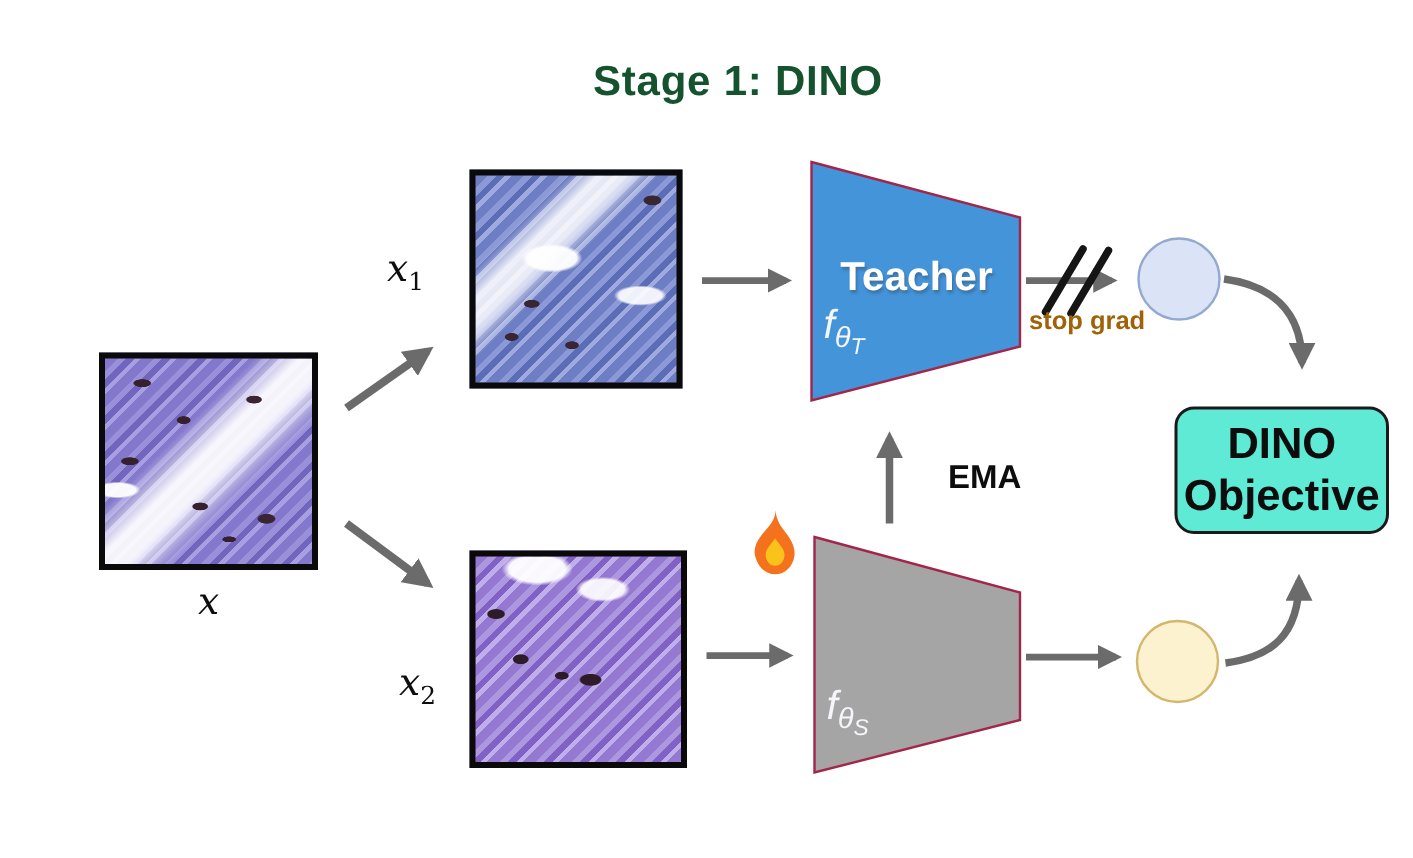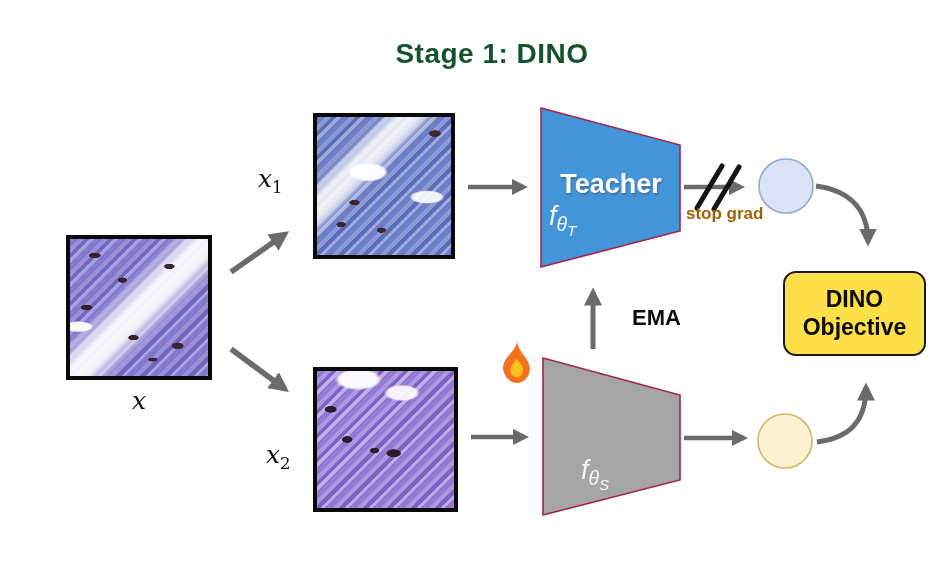--- a/index.html
+++ b/index.html
@@ -68,30 +68,30 @@
     text-shadow:1px 2px 2px rgba(50,50,50,0.35);
   }
   .enc-name.teacher{left:541px;top:169px;width:116px;margin-left:12px;}
   .enc-name.student{left:543px;top:419px;width:135px;}
   .fn-label{
     font-family:Liberation Sans, sans-serif;font-style:italic;font-size:27px;color:#f4f6fa;
   }
   .fn-label sub{font-size:0.72em;line-height:0;}
   .fn-label sub sub{font-size:0.78em;line-height:0;}
   .fn-teacher{left:549px;top:201px;}
-  .fn-student{left:551px;top:455px;margin-left:30px;}
+  .fn-student{left:551px;top:455px;}
 
   .ema-label{left:602px;top:305px;font-size:22px;font-weight:700;color:#0d0d0d;margin-left:30px;}
   .stopgrad-label{left:686px;top:204px;width:84px;font-size:17px;font-weight:700;color:#a16207;}
 
   .objective-box{
     left:783px;top:271px;width:139px;height:81px;
-    background:#fde047;border:2.5px solid #1a1a1a;border-radius:13px;
+    background:#5eead4;border:2.5px solid #1a1a1a;border-radius:13px;
     display:flex;flex-direction:column;align-items:center;justify-content:center;
-    font-size:23px;font-weight:700;line-height:1.18;color:#0d0d0d;
+    font-size:29px;font-weight:700;line-height:1.18;color:#0d0d0d;
   }
   .fire{left:494px;top:339px;width:44px;height:46px;}
 </style>
 </head>
 <body>
 
 <div id="canvas">
 
   <svg class="layer" viewBox="0 0 942 572">
     <defs>

